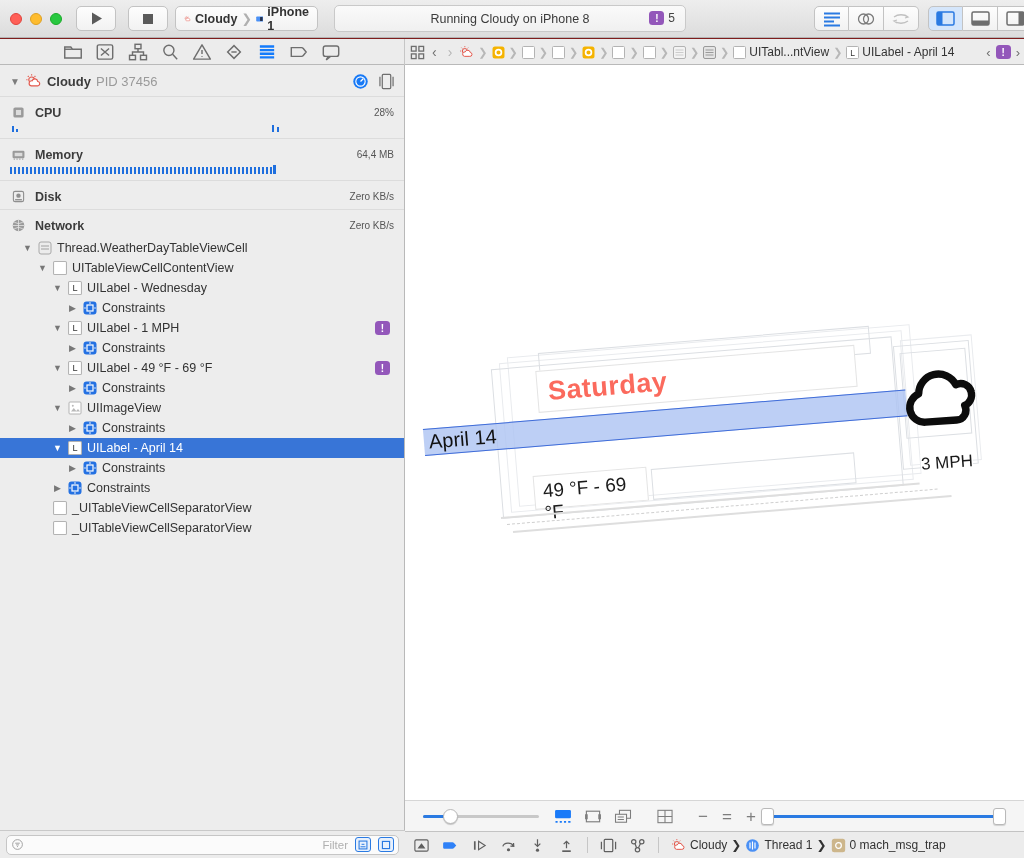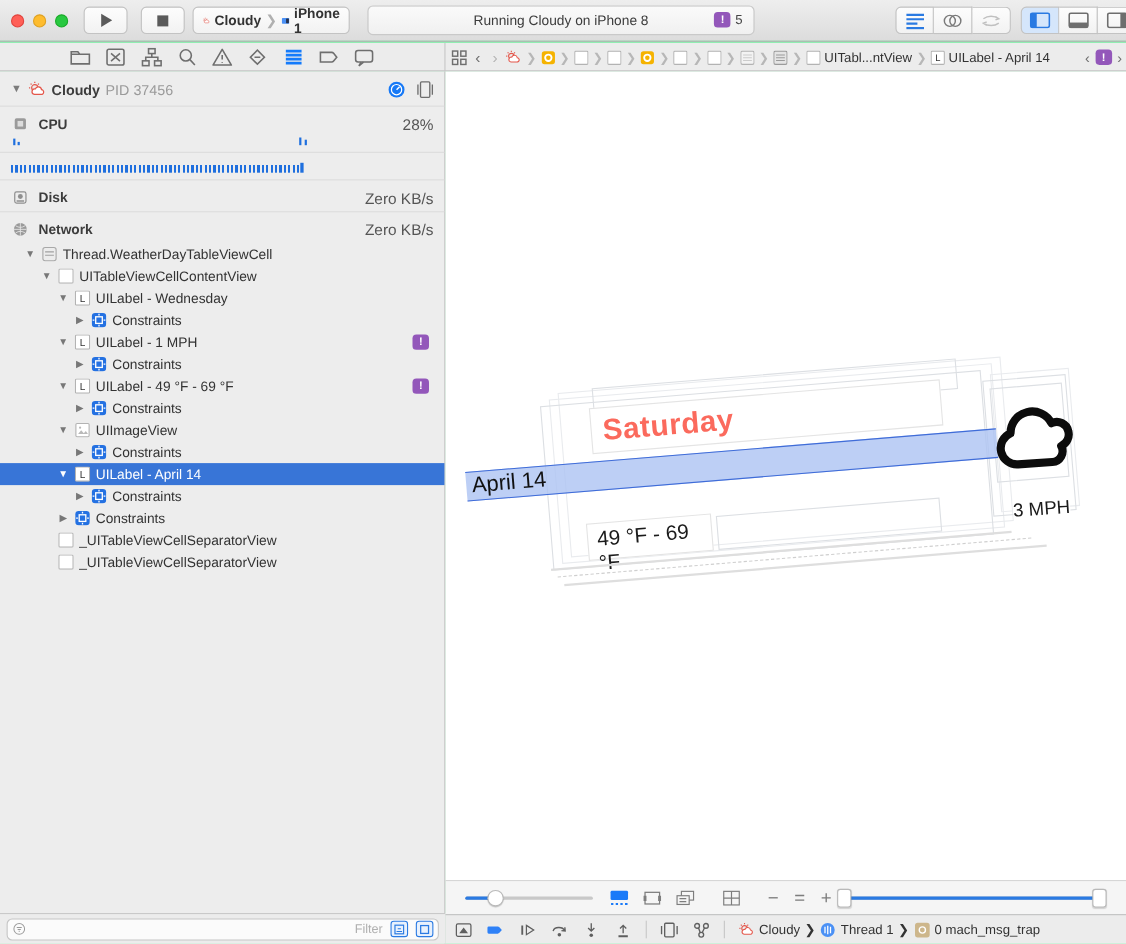--- a/index.html
+++ b/index.html
@@ -1,17 +1,17 @@
 <!DOCTYPE html>
 <html><head>
 <meta charset="utf-8">
 <style>
   * { margin:0; padding:0; box-sizing:border-box; }
   html,body { width:1024px; height:858px; font-family:"Liberation Sans",sans-serif; -webkit-font-smoothing:antialiased; }
-  #window { position:relative; width:1024px; height:858px; background:#86efac; overflow:hidden; font-size:13px; color:#2b2b2b; }
+  #window { position:relative; width:1024px; height:858px; background:#7f1d1d; overflow:hidden; font-size:13px; color:#2b2b2b; }
   .abs { position:absolute; }
   .icn { display:inline-flex; align-items:center; justify-content:center; }
   .icn svg { width:100%; height:100%; display:block; }
 
   
   #toolbar { left:0; top:0; width:1024px; height:38px; background:linear-gradient(#eeeeee,#dcdcdc); border-bottom:1px solid #b4b4b4; }
   .tl { width:12px; height:12px; border-radius:50%; top:13px; }
   #tl-close{ left:10px; background:#ff5f57; border:1px solid #e0443e;}
   #tl-min{ left:30px; background:#febc2e; border:1px solid #dea123;}
   #tl-zoom{ left:50px; background:#28c840; border:1px solid #1aab29;}
@@ -44,21 +44,21 @@
   
   #navigator { left:0; top:65px; width:405px; height:793px; background:#ededed; border-right:1px solid #b9b9b9; }
   #proc-header { padding:8px 10px 6px 10px; display:flex; align-items:center; gap:5px; }
   #proc-header .disc { color:#7c7c7c; font-size:10px; }
   #proc-header .pname { font-weight:700; color:#3c3c3c; }
   #proc-header .pid { color:#9a9a9a; }
   #proc-header .hdr-icons { margin-left:auto; display:flex; gap:10px; }
   .gauge-row { position:relative; border-top:1px solid #dcdcdc; padding:7px 10px 4px 10px; }
   .gauge-line { display:flex; align-items:center; gap:8px; }
   .gauge-line .glabel { font-weight:700; color:#3c3c3c; font-size:12.5px; }
-  .gauge-line .gvalue { margin-left:auto; color:#555; font-size:14px; }
+  .gauge-line .gvalue { margin-left:auto; color:#555; font-size:10px; }
   .bar-zone { height:10px; margin:2px 0 1px 0; position:relative; }
   .cpu-tick { position:absolute; bottom:1px; background:#1f6fde; width:2px; }
   .mem-bar { position:absolute; left:0; bottom:1px; height:7px; width:263px;
     background:repeating-linear-gradient(90deg,#1f6fde 0 2px,transparent 2px 4px); }
   .mem-cap { position:absolute; left:263px; bottom:1px; width:3px; height:9px; background:#1f6fde; }
 
   #focused-hdr { margin-top:6px; border-top:1px solid #d2d2d2; border-bottom:1px solid #d2d2d2; height:23px; display:flex; align-items:center; padding:0 10px; color:#4a4a4a; font-size:12.5px; background:#ececec; }
   #focused-close { margin-left:auto; width:14px; height:14px; }
 
   #tree { font-size:12.5px; }
@@ -427,20 +427,31 @@
       <span class="gvalue">28%</span>
           </div>
           <div class="bar-zone">
       <span class="cpu-tick" style="left:2px;height:6px"></span>
             <span class="cpu-tick" style="left:6px;height:3px"></span>
       <span class="cpu-tick" style="left:262px;height:7px"></span>
             <span class="cpu-tick" style="left:267px;height:5px"></span>
           </div>
         </div>
         <div class="gauge-row">
+          <div class="gauge-line">
+            <span class="icn" style="width:17px;height:17px">
+              <svg viewBox="0 0 20 20">
+                <rect x="3" y="5.5" width="14" height="9" rx="1.5" fill="#9a9a9a"></rect>
+                <rect x="5.5" y="8" width="9" height="4" fill="#dcdcdc"></rect>
+                <path d="M5 14.5v2M8.3 14.5v2M11.6 14.5v2M15 14.5v2" stroke="#9a9a9a"></path>
+              </svg>
+            </span>
+      <span class="glabel">Memory</span>
+      <span class="gvalue">64,4 MB</span>
+          </div>
           <div class="bar-zone">
             <span class="mem-bar"></span>
             <span class="mem-cap"></span>
           </div>
         </div>
         <div class="gauge-row">
           <div class="gauge-line">
             <span class="icn" style="width:17px;height:17px">
               <svg viewBox="0 0 20 20">
                 <rect x="4" y="4" width="12" height="12" rx="2" fill="none" stroke="#8f8f8f" stroke-width="1.3"></rect>

